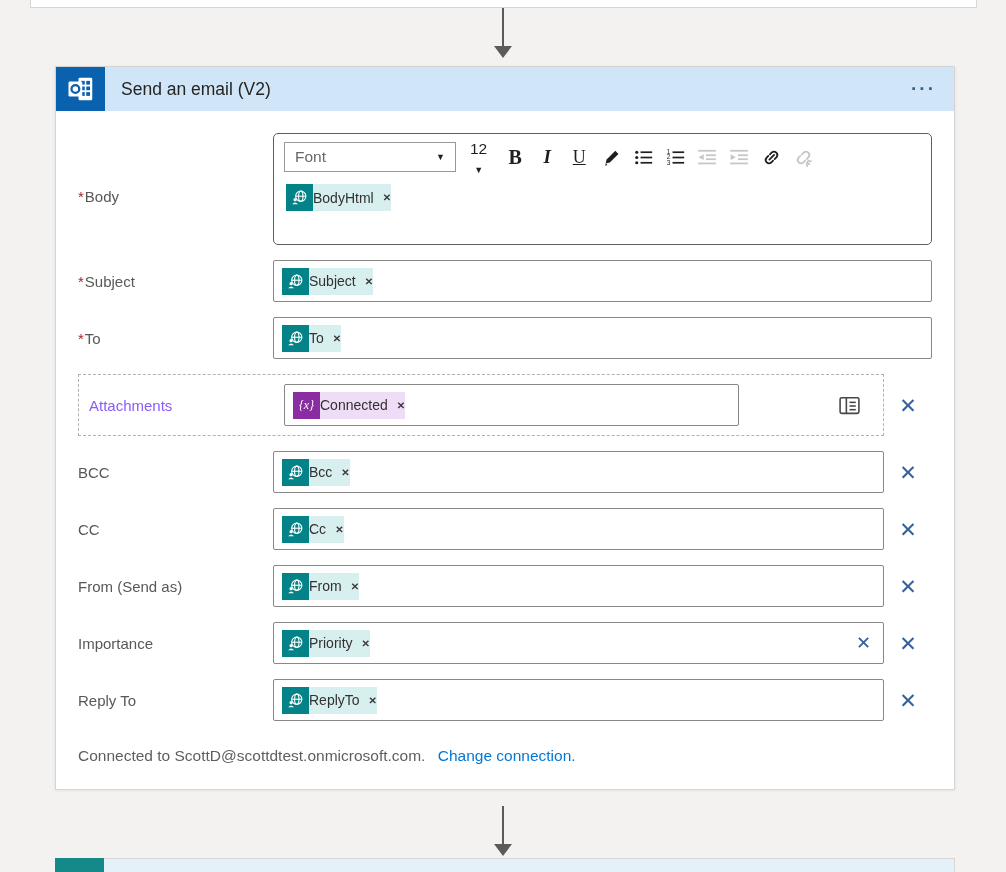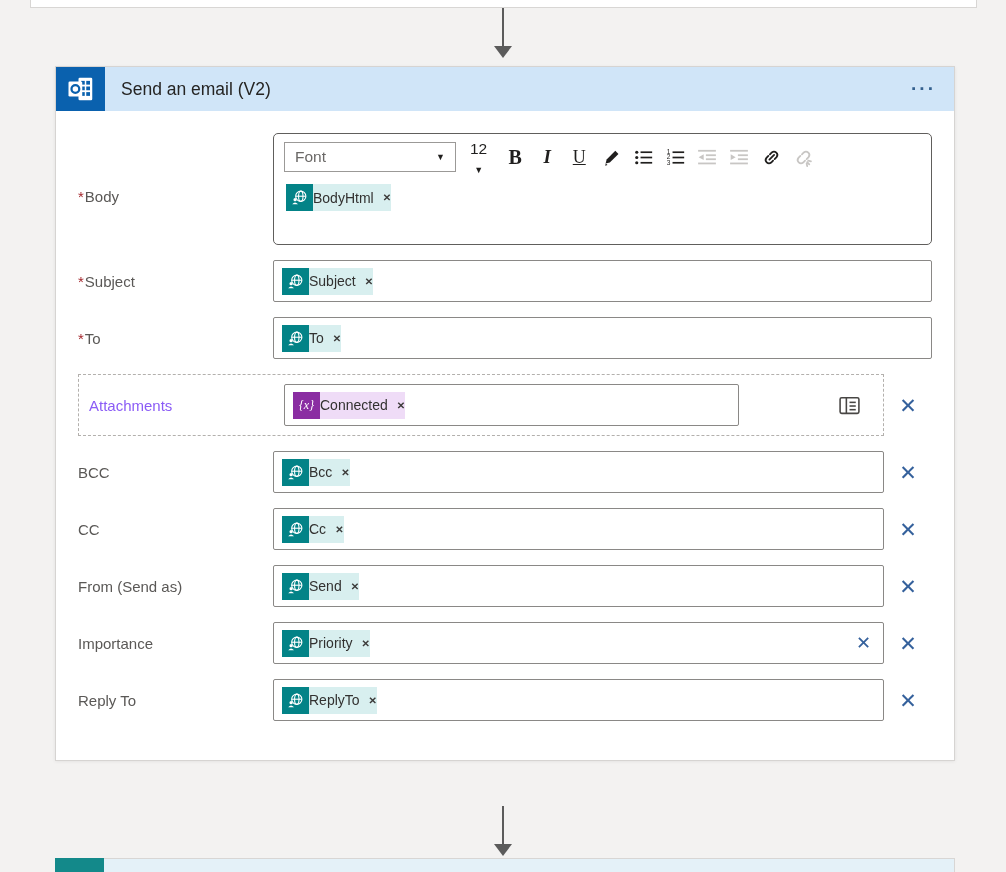--- a/index.html
+++ b/index.html
@@ -370,21 +370,21 @@
           <span class="token teal">
             <span class="tok-icon">
               <svg width="17" height="17" viewBox="0 0 20 20" fill="none" stroke="#ffffff" stroke-width="1.3">
                 <circle cx="11.5" cy="8.5" r="6"></circle>
                   <ellipse cx="11.5" cy="8.5" rx="2.6" ry="6"></ellipse>
                 <line x1="5.5" y1="8.5" x2="17.5" y2="8.5"></line>
                 <circle cx="4.8" cy="12.6" r="1.9" fill="#ffffff" stroke="none"></circle>
                 <path d="M1.4 18 q3.4 -4.2 6.8 0 z" fill="#ffffff" stroke="none"></path>
               </svg>
             </span>
-            <span class="tok-body">Send</span>
+            <span class="tok-body">From</span>
             <span class="tok-body" style="padding-left:0;">
                 <span class="tok-x">✕</span>
               </span>
           </span>
         </div>
         <div class="x-col">
           <span class="x-btn">✕</span>
         </div>
       </div>
 
@@ -430,20 +430,24 @@
             <span class="tok-body" style="padding-left:0;">
                 <span class="tok-x">✕</span>
               </span>
           </span>
         </div>
         <div class="x-col">
           <span class="x-btn">✕</span>
         </div>
       </div>
 
+      <div class="conn-footer">
+        <span>Connected to ScottD@scottdtest.onmicrosoft.com.</span>
+        <a>Change connection.</a>
+      </div>
 
     </div>
   </div>
 
   <div class="arrow-line" style="left:502px; top:806px; height:38px;"></div>
   <div class="arrow-head" style="left:494px; top:844px;"></div>
 
   <div class="next-card">
     <div class="nc-icon"></div>
     <div class="nc-bar"></div>

